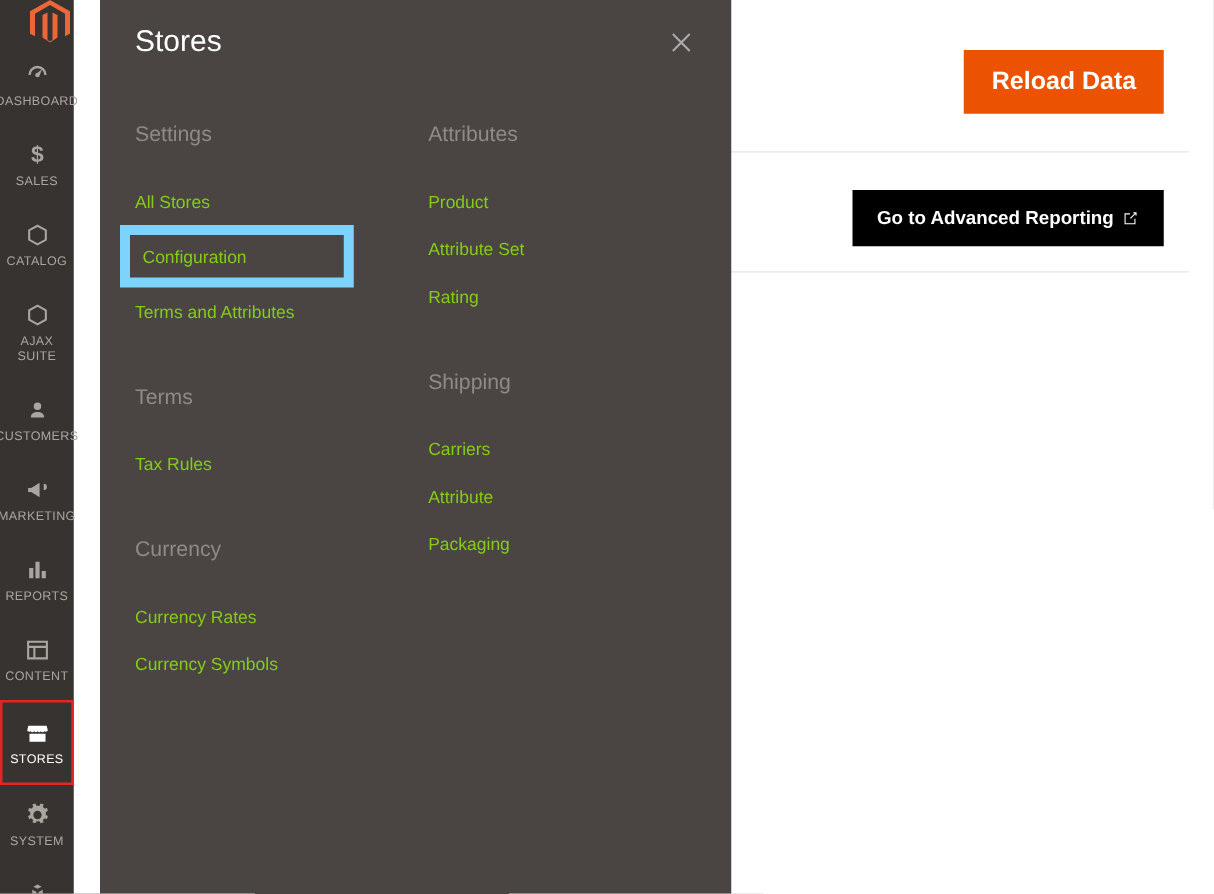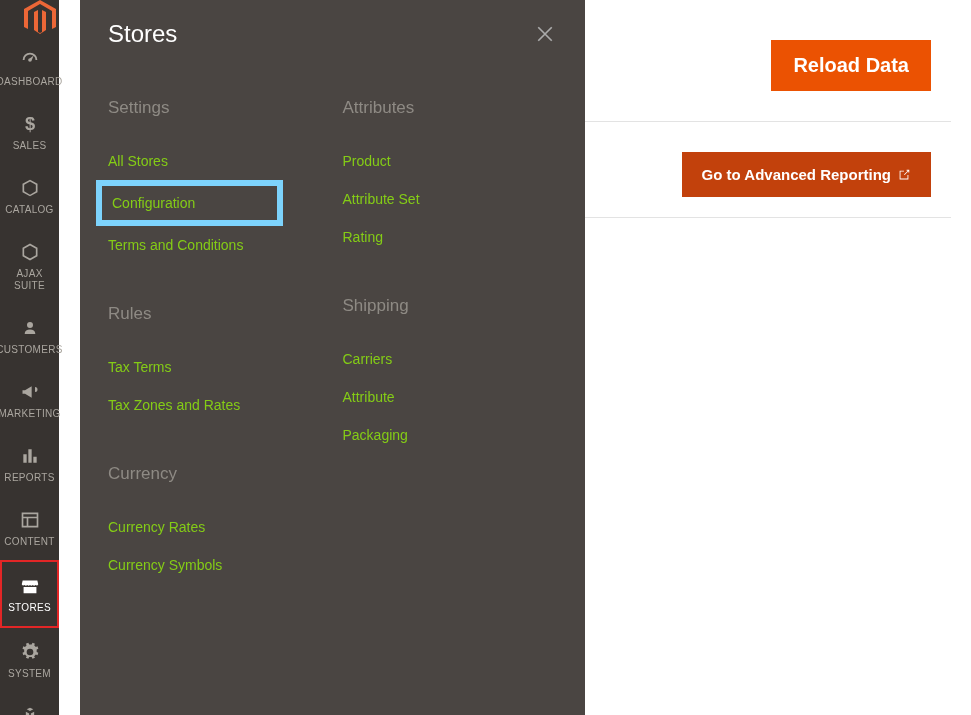--- a/index.html
+++ b/index.html
@@ -14,30 +14,30 @@
     .nav-label { font-size: 10px; letter-spacing: 0.3px; color: #aaa69f; line-height: 1.2; }
     
     .flyout { position: absolute; left: 80px; top: 0; width: 505px; height: 715px; background: #4a4542; z-index: 20; padding: 20px 28px; color: #fff; }
     .flyout-header { display: flex; justify-content: space-between; align-items: center; margin-bottom: 50px; }
     .flyout-title { font-size: 24px; font-weight: 400; color: #fff; }
     .flyout-close { width: 24px; height: 24px; cursor: pointer; color: #aaa; display: flex; align-items: center; justify-content: center; font-size: 20px; }
     .flyout-cols { display: flex; gap: 20px; }
     .flyout-col { flex: 1; }
     .flyout-section-title { font-size: 17px; color: #8e8a84; margin-bottom: 24px; font-weight: 400; }
     .flyout-link { display: block; color: #84cc16; font-size: 14px; padding: 11px 0; cursor: pointer; }
-    .flyout-link.highlighted { border: 6px solid #7dd3fc; padding: 9px 10px; margin-left: -12px; margin-right: 40px; }
+    .flyout-link.highlighted { border: 8px solid #7dd3fc; padding: 9px 10px; margin-left: -12px; margin-right: 40px; }
     .flyout-section { margin-bottom: 40px; }
     
     .main { position: absolute; left: 80px; top: 0; width: 891px; height: 715px; background: #fff; padding: 20px; }
     .topbar { display: flex; justify-content: flex-end; padding: 20px 20px 30px 0; border-bottom: 1px solid #e3e3e3; }
     .reload-btn { background: #eb5202; color: #fff; border: none; padding: 14px 22px; font-size: 20px; font-weight: 600; cursor: pointer; }
     
     .adv-section { padding: 30px 20px 20px 0; display: flex; justify-content: space-between; align-items: center; border-bottom: 1px solid #e3e3e3; }
     .adv-text { font-size: 14px; color: #666; }
-    .adv-btn { background: #c2410c; color: #fff; border: none; padding: 14px 20px; font-size: 15px; font-weight: 600; cursor: pointer; display: flex; align-items: center; gap: 6px; }
+    .adv-btn { background: #000000; color: #fff; border: none; padding: 14px 20px; font-size: 15px; font-weight: 600; cursor: pointer; display: flex; align-items: center; gap: 6px; }
     .ext-icon { width: 14px; height: 14px; }
     
     .chart-note { padding: 20px 0; font-size: 14px; color: #333; }
     .chart-note a { color: #006bb4; text-decoration: none; }
     
     .stats { display: flex; gap: 60px; padding: 10px 0 40px 0; }
     .stat { display: flex; flex-direction: column; }
     .stat-label { font-size: 14px; color: #41362f; font-weight: 600; margin-bottom: 6px; }
     .stat-value { font-size: 26px; color: #41362f; font-weight: 400; }
     
@@ -188,26 +188,25 @@
           <path stroke="#aaa" stroke-width="1.5" fill="none" d="M2 2l12 12M14 2L2 14"></path>
         </svg>
     </span>
   </div>
   <div class="flyout-cols">
     <div class="flyout-col">
       <div class="flyout-section">
         <div class="flyout-section-title">Settings</div>
         <a class="flyout-link">All Stores</a>
         <a class="flyout-link highlighted">Configuration</a>
-        <a class="flyout-link">Terms and Conditions</a>
-      </div>
-      <div class="flyout-section">
-        <div class="flyout-section-title">Rules</div>
-        <a class="flyout-link">Tax Terms</a>
-        <a class="flyout-link">Tax Zones and Rates</a>
+        <a class="flyout-link">Terms and Attributes</a>
+      </div>
+      <div class="flyout-section">
+        <div class="flyout-section-title">Terms</div>
+        <a class="flyout-link">Tax Rules</a>
       </div>
       <div class="flyout-section">
         <div class="flyout-section-title">Currency</div>
         <a class="flyout-link">Currency Rates</a>
         <a class="flyout-link">Currency Symbols</a>
       </div>
     </div>
     <div class="flyout-col">
       <div class="flyout-section">
         <div class="flyout-section-title">Attributes</div>

